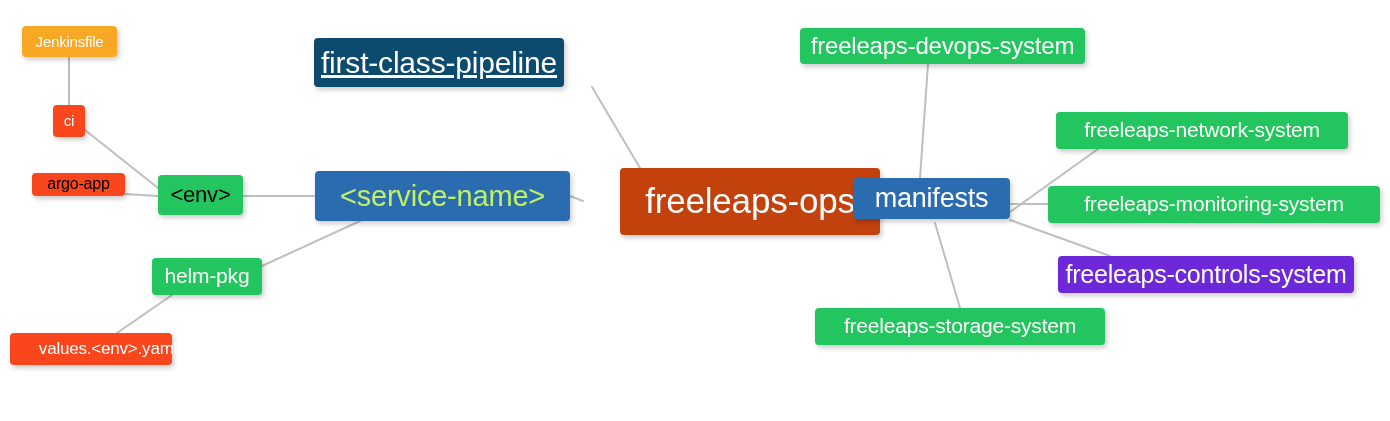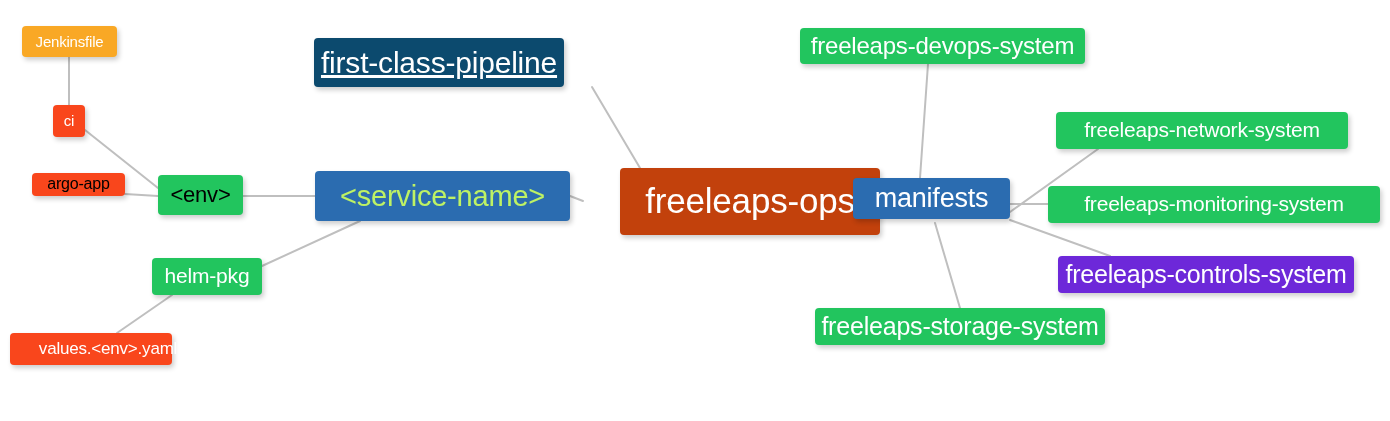--- a/index.html
+++ b/index.html
@@ -99,17 +99,17 @@
       </div>
       <div class="node" style="left: 1056px; top: 112px; width: 292px; height: 37px; background: rgb(34, 197, 94); font-size: 21px; color: rgb(255, 255, 255);">
         <span>freeleaps-network-system</span>
       </div>
       <div class="node" style="left: 1048px; top: 186px; width: 332px; height: 37px; background: rgb(34, 197, 94); font-size: 21px; color: rgb(255, 255, 255);">
         <span>freeleaps-monitoring-system</span>
       </div>
       <div class="node" style="left: 1058px; top: 256px; width: 296px; height: 37px; background: #6d28d9; font-size: 25px; color: rgb(255, 255, 255);">
         <span>freeleaps-controls-system</span>
       </div>
-      <div class="node" style="left: 815px; top: 308px; width: 290px; height: 37px; background: rgb(34, 197, 94); font-size: 25px; color: rgb(255, 255, 255);">
+      <div class="node" style="left: 815px; top: 308px; width: 290px; height: 37px; background: rgb(34, 197, 94); font-size: 21px; color: rgb(255, 255, 255);">
         <span>freeleaps-storage-system</span>
       </div>
     </div>
 </div>
 
 </body></html>

